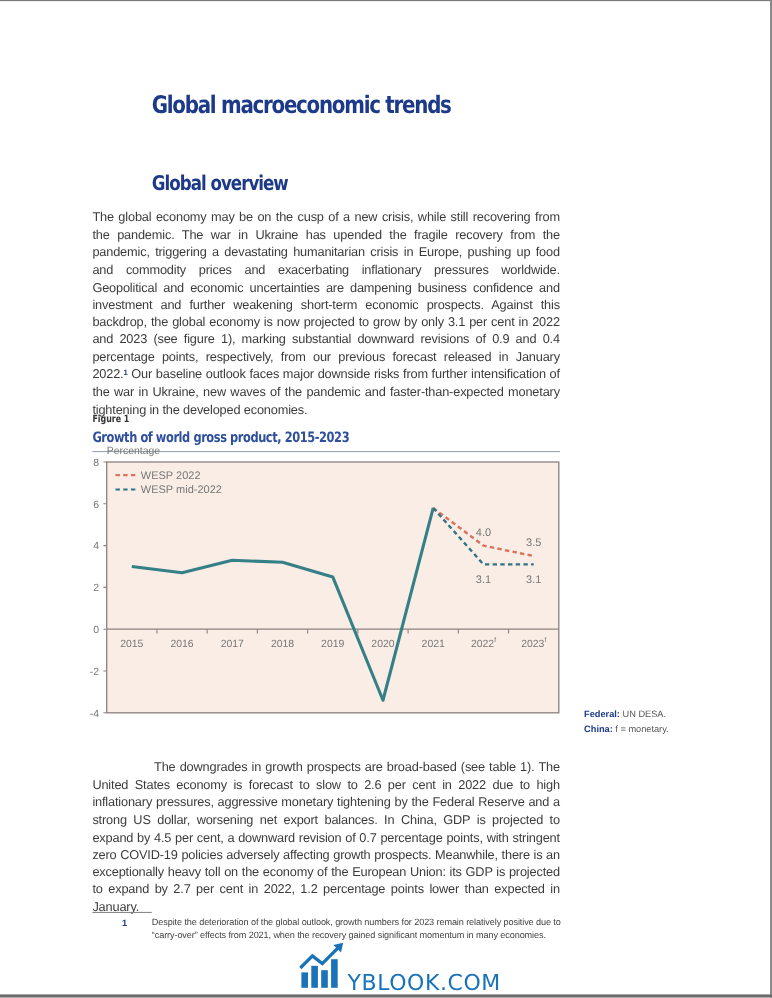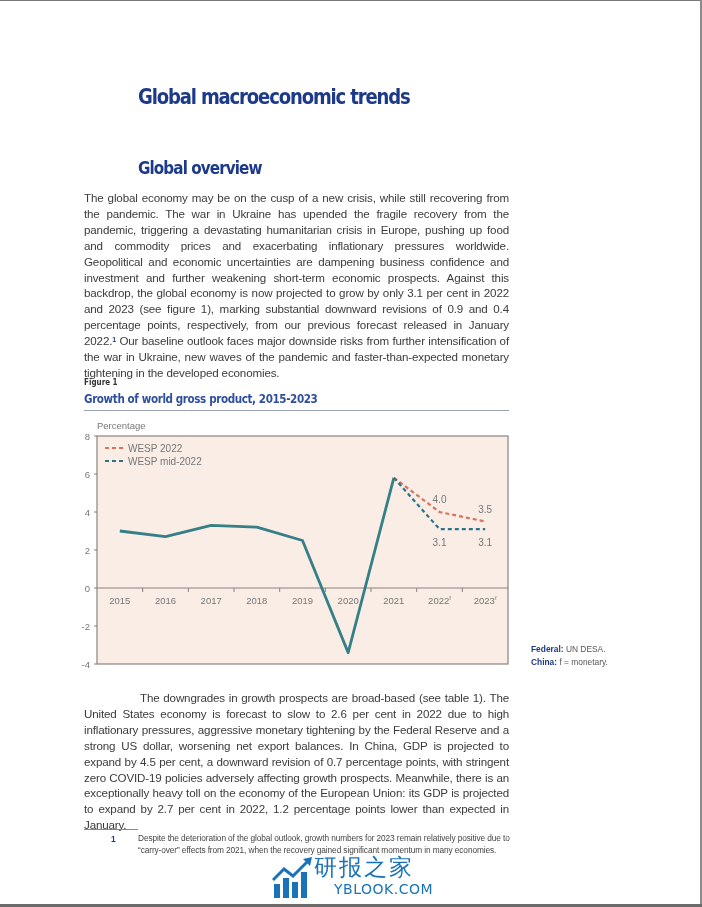--- a/index.html
+++ b/index.html
@@ -35,29 +35,29 @@
     font-family: "DejaVu Sans", sans-serif; font-weight: bold; font-size: 9px;
     color: #333; transform: scaleX(0.8); transform-origin: left top; white-space: nowrap;
   }
   .fig-title {
     position: absolute; left: 84px; top: 391px;
     font-family: "DejaVu Sans", sans-serif; font-weight: bold; font-size: 13px;
     color: #2e4f9e; letter-spacing: -0.5px;
     transform: scaleX(0.8); transform-origin: left top; white-space: nowrap;
   }
   .fig-rule { position: absolute; left: 84px; top: 410px; width: 425px; height: 1px; background: #9aa3b5; }
-  .chart { position: absolute; left: 78px; top: 415px; width: 440px; height: 260px; }
+  .chart { position: absolute; left: 78px; top: 399px; width: 440px; height: 260px; }
   .source-note { position: absolute; left: 531px; top: 643px; font-size: 8.4px; line-height: 12.5px; color: #555; }
   .source-note b { color: #1d3a8a; }
   .fn-rule { position: absolute; left: 84px; top: 829px; width: 54px; height: 1px; background: #888; }
   .fn-num { position: absolute; left: 111px; top: 834px; font-size: 8.4px; font-weight: bold; color: #1d3a8a; }
   .fn-text { position: absolute; left: 138px; top: 833px; width: 372px; font-size: 8.3px; line-height: 11.7px; color: #444; letter-spacing: -0.1px; }
   .watermark { position: absolute; left: 272px; top: 852px; width: 190px; height: 52px; }
   .wm-cn { position: absolute; left: 42px; top: 0px; font-size: 23px; color: #1a72b8; font-family: "DejaVu Sans", sans-serif; letter-spacing: 2px; white-space: nowrap; }
-  .wm-en { position: absolute; left: 44px; top: 29px; font-size: 14px; color: #1a72b8; font-family: "DejaVu Sans", sans-serif; letter-spacing: 0.5px; white-space: nowrap; margin-left: 18px; }
+  .wm-en { position: absolute; left: 44px; top: 29px; font-size: 20px; color: #1a72b8; font-family: "DejaVu Sans", sans-serif; letter-spacing: 0.5px; white-space: nowrap; }
   .wm-logo { position: absolute; left: 0; top: 4px; width: 42px; height: 44px; }
   .bottom-band { position: absolute; left: 0; top: 904px; width: 702px; height: 3px; background: #6b6b6b; }
   svg text { font-family: "Liberation Sans", "DejaVu Sans", sans-serif; }
 </style>
 </head>
 <body>
 
 <div class="page-border-top"></div>
 <div class="page-border-right"></div>
 
@@ -133,16 +133,15 @@
 
 <div class="watermark">
   <svg class="wm-logo" viewBox="0 0 42 44">
     <rect x="2" y="28" width="6" height="14" fill="#1a72b8"></rect>
     <rect x="11" y="22" width="6" height="20" fill="#1a72b8"></rect>
     <rect x="20" y="26" width="6" height="16" fill="#1a72b8"></rect>
     <rect x="29" y="16" width="6" height="26" fill="#1a72b8"></rect>
     <polyline points="1,24 12,13 21,20 36,5" fill="none" stroke="#1a72b8" stroke-width="3"></polyline>
     <polygon points="31,3 40,1 38,10" fill="#1a72b8"></polygon>
   </svg>
-  <div class="wm-cn">研报之家</div>
   <div class="wm-en">YBLOOK.COM</div>
 </div>
 <div class="bottom-band"></div>
 
 </body></html>

